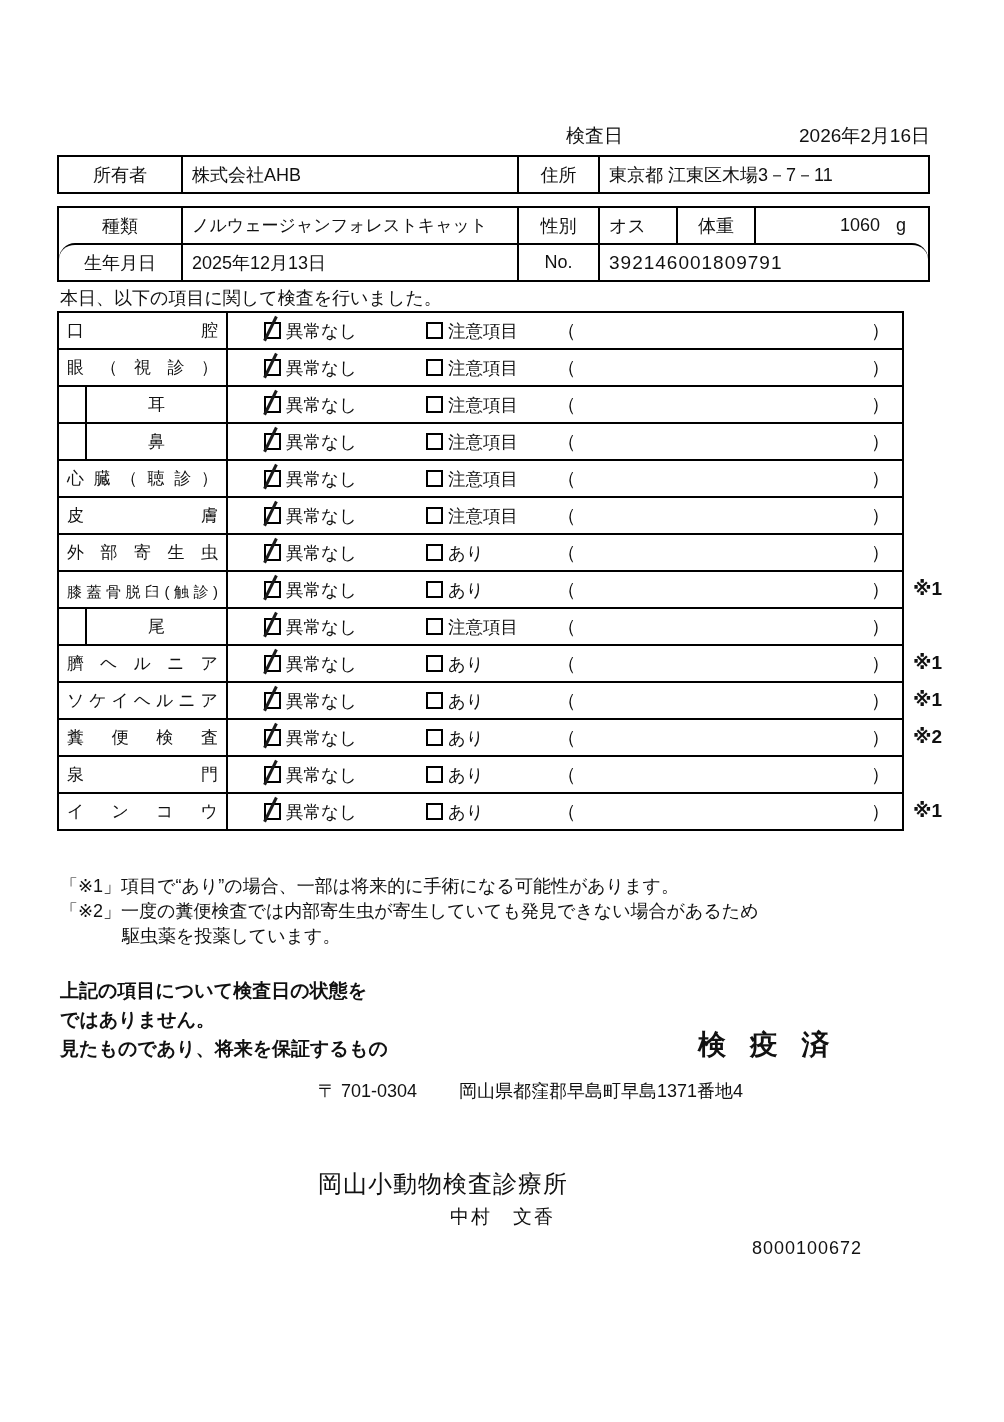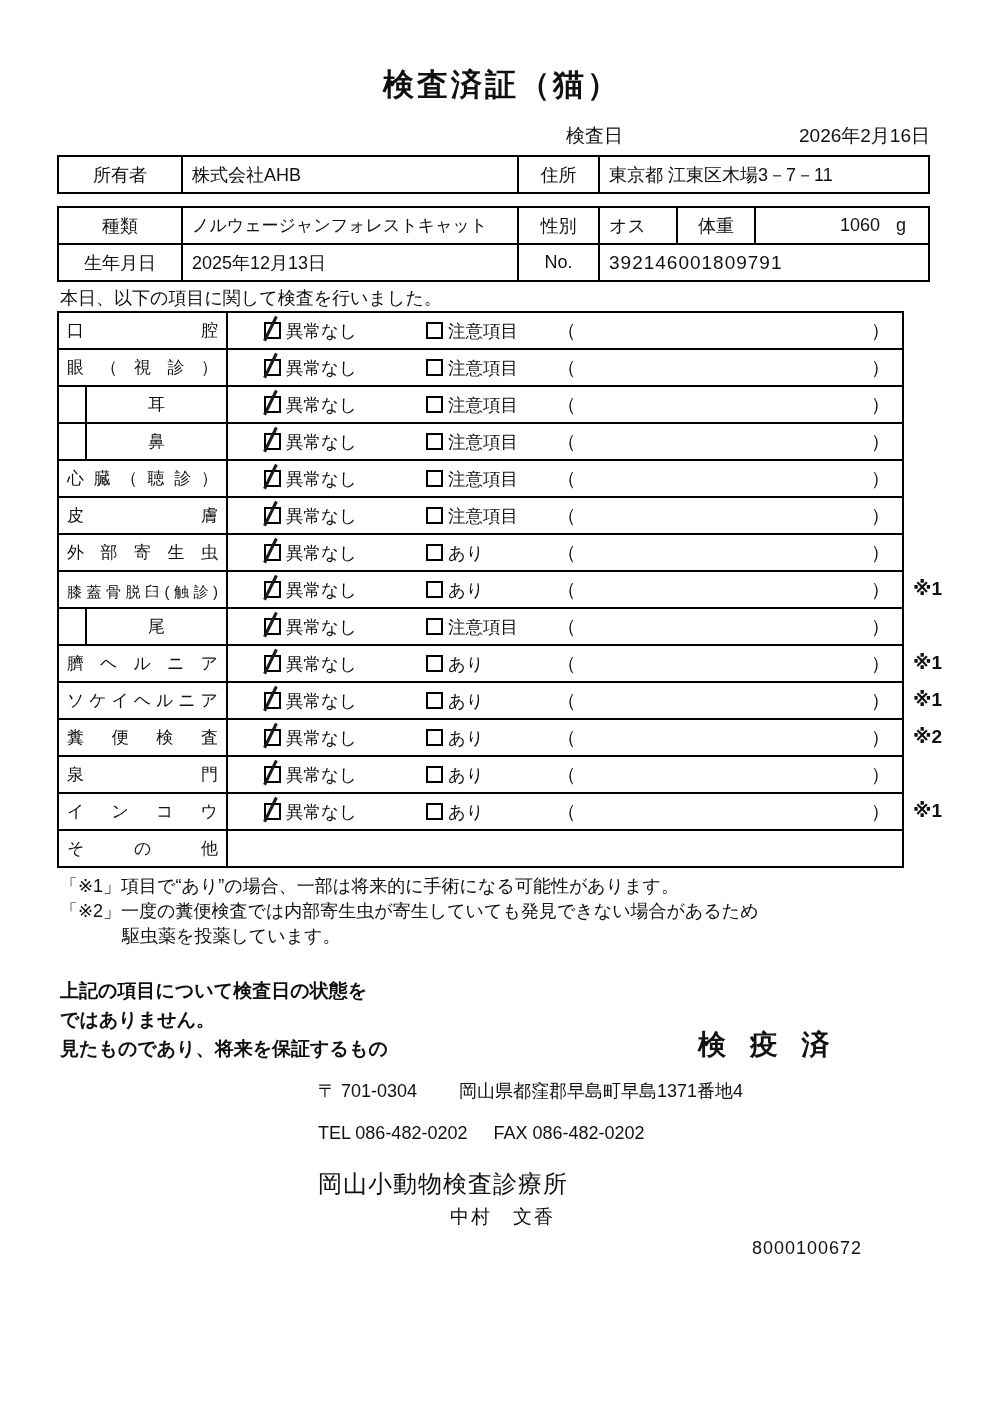--- a/index.html
+++ b/index.html
@@ -8,21 +8,21 @@
     font-family:"Liberation Sans","DejaVu Sans",sans-serif;color:#111;
     overflow:hidden;
   }
   .title{position:absolute;top:64px;left:0;width:100%;text-align:center;
     font-size:31px;font-weight:bold;letter-spacing:3px;}
   .date-row{position:absolute;top:123px;left:566px;width:364px;display:flex;
     justify-content:space-between;font-size:19px;}
   
   .table{position:absolute;left:57px;border:2px solid #000;background:#fff;}
   .row{display:flex;height:35px;}
-  .row + .row{border-top:2px solid #000;}
+  .row + .row{border-top:2px solid #000;border-radius:16px;}
   .cell{display:flex;align-items:center;padding:12px 9px;font-size:18px;box-sizing:border-box;white-space:nowrap;}
   .cell + .cell{border-left:2px solid #000;}
   .cell.lab{justify-content:center;padding:0 4px;}
   .w101{width:122px;flex:none}.w336{width:336px;flex:none}
   .w81{width:81px;flex:none}.w78{width:78px;flex:none}.grow{flex:1}
   .t1{top:155px;width:869px;}
   .t2{top:206px;width:869px;}
   .breed-val{font-size:17px;}
   .num-val{font-size:19px;letter-spacing:1px;}
   .weight-cell{justify-content:flex-end;padding-right:22px;gap:16px;}
@@ -51,21 +51,20 @@
   .tel{position:absolute;top:1123px;left:318px;font-size:18px;display:flex;gap:26px;}
   .clinic{position:absolute;top:1168px;left:318px;font-size:24px;letter-spacing:1px;}
   .vet{position:absolute;top:1204px;left:450px;font-size:19px;letter-spacing:2px;}
   .serial{position:absolute;top:1238px;left:752px;font-size:18px;letter-spacing:1px;}
 </style>
 </head>
 <body>
 
 <div class="page">
 
-  <div class="title">検査済証（猫）</div>
 
   <div class="date-row">
     <span>検査日</span>
     <span>2026年2月16日</span>
   </div>
 
   <div class="table t1">
     <div class="row">
       <div class="cell lab w101">所有者</div>
       <div class="cell w336">株式会社AHB</div>
@@ -333,24 +332,20 @@
             <span class="cb"></span>
             <span>あり</span>
           </span>
           <span class="parens">
             <span>（</span>
             <span>）</span>
           </span>
         </div>
         <span class="note">※1</span>
       </div>
-      <div class="irow">
-        <div class="ilabel">その他</div>
-        <div class="icontent"></div>
-      </div>
     </div>
 
   <div class="footnotes">
     <div>「※1」項目で“あり”の場合、一部は将来的に手術になる可能性があります。</div>
     <div>「※2」一度の糞便検査では内部寄生虫が寄生していても発見できない場合があるため</div>
     <div class="indent">駆虫薬を投薬しています。</div>
   </div>
 
   <div class="disclaimer">
     <div>上記の項目について検査日の状態を</div>
@@ -358,22 +353,18 @@
     <div>見たものであり、将来を保証するもの</div>
   </div>
 
   <div class="stamp">検 疫 済</div>
 
   <div class="addr">
     <span>〒 701-0304</span>
     <span>岡山県都窪郡早島町早島1371番地4</span>
   </div>
 
-  <div class="tel">
-    <span>TEL 086-482-0202</span>
-    <span>FAX 086-482-0202</span>
-  </div>
 
   <div class="clinic">岡山小動物検査診療所</div>
   <div class="vet">中村　文香</div>
   <div class="serial">8000100672</div>
 
 </div>
 
 </body></html>

